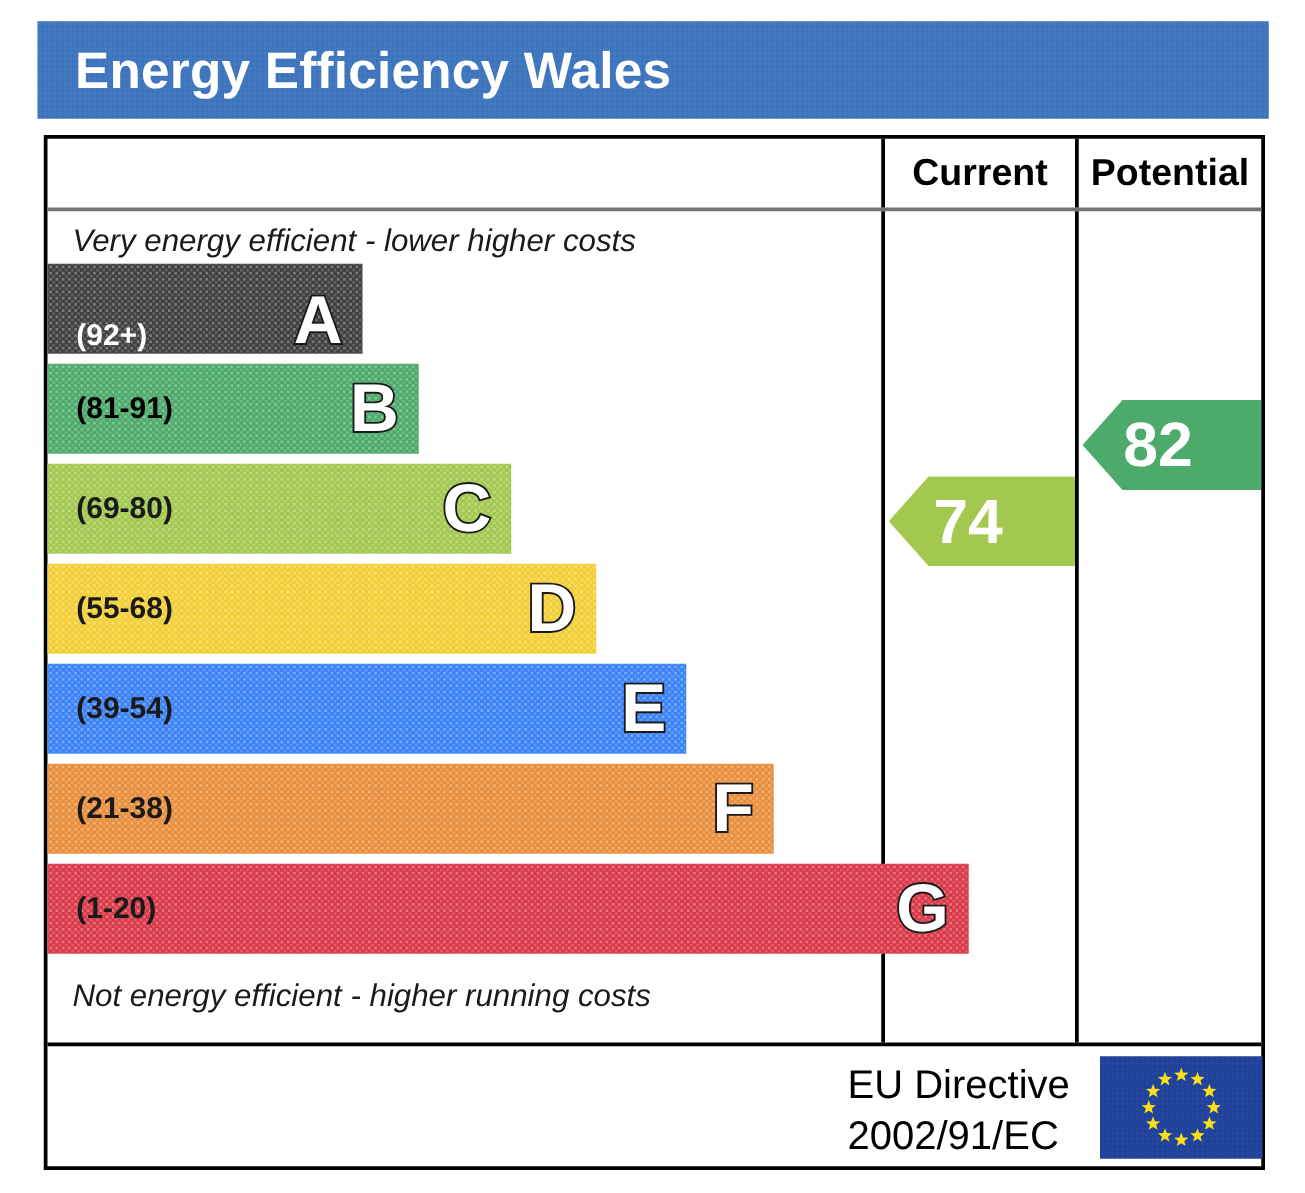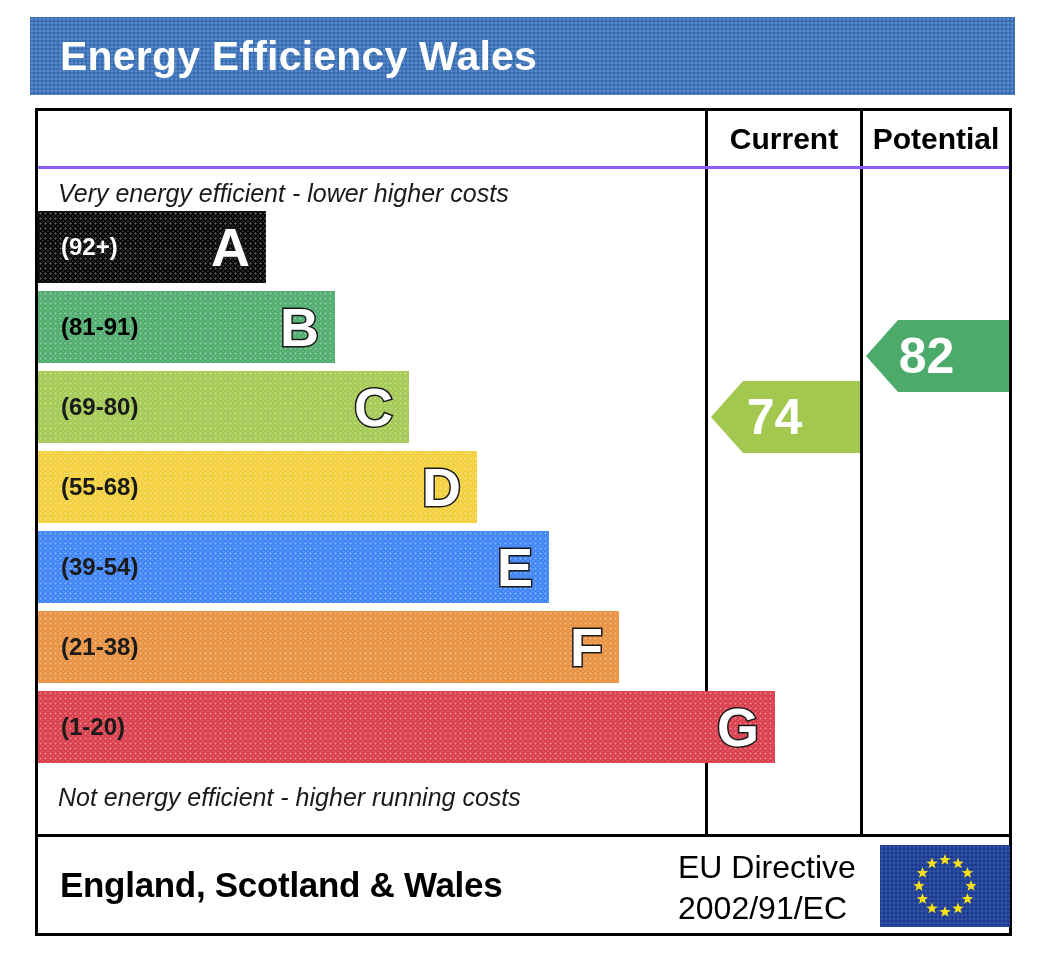--- a/index.html
+++ b/index.html
@@ -58,21 +58,21 @@
     box-sizing: border-box;
     background: #ffffff;
   }
 
   
   .col-head-row {
     position: absolute;
     left: 0; top: 0;
     width: 100%;
     height: 58px;
-    border-bottom: 3px solid #8b5cf6;
+    border-bottom: 3px solid #737373;
     box-sizing: border-box;
   }
   .col-head {
     position: absolute;
     top: 0;
     height: 55px;
     display: flex;
     align-items: center;
     justify-content: center;
     font-size: 30px;
@@ -242,21 +242,21 @@
       </div>
     </div>
 
     <div class="v-div one"></div>
     <div class="v-div two"></div>
     <div class="h-div-footer"></div>
 
     <div class="chart-body">
       <div class="note top">Very energy efficient - lower higher costs</div>
 
-      <div class="bar" style="width: 228px; top: 42px; background-color: #000000;">
+      <div class="bar" style="width: 252px; top: 42px; background-color: #404040; align-items: flex-end;">
         <div class="dots"></div>
         <span class="range" style="color: rgb(255, 255, 255);">(92+)</span>
         <span class="letter">A</span>
       </div>
 
       <div class="bar" style="width: 297px; top: 122px; background-color: rgb(76, 170, 107);">
         <div class="dots"></div>
         <span class="range" style="color: #000000;">(81-91)</span>
         <span class="letter">B</span>
       </div>
@@ -295,21 +295,20 @@
     </div>
 
     <div class="arrow" id="arrow-current" style="left: 673px; top: 270px; width: 149px; background-color: rgb(162, 200, 79);">
       <span class="val">74</span>
     </div>
     <div class="arrow" id="arrow-potential" style="left: 828px; top: 209px; width: 143px; background-color: rgb(76, 170, 107);">
       <span class="val">82</span>
     </div>
 
     <div class="footer">
-      <div class="footer-region">England, Scotland &amp; Wales</div>
       <div class="footer-directive">
         <div>EU Directive</div>
         <div>2002/91/EC</div>
       </div>
       <div class="eu-flag">
         <svg width="130" height="82" viewBox="0 0 130 82" aria-hidden="true">
           <g id="eu-stars" fill="#f7e018">
               <polygon points="65.00,9.00 66.48,12.96 70.71,13.15 67.40,15.78 68.53,19.85 65.00,17.52 61.47,19.85 62.60,15.78 59.29,13.15 63.52,12.96"></polygon>
               <polygon points="78.00,12.48 79.48,16.44 83.71,16.63 80.40,19.26 81.53,23.34 78.00,21.00 74.47,23.34 75.60,19.26 72.29,16.63 76.52,16.44"></polygon>
               <polygon points="87.52,22.00 89.00,25.96 93.22,26.15 89.91,28.78 91.04,32.85 87.52,30.52 83.99,32.85 85.12,28.78 81.81,26.15 86.04,25.96"></polygon>

